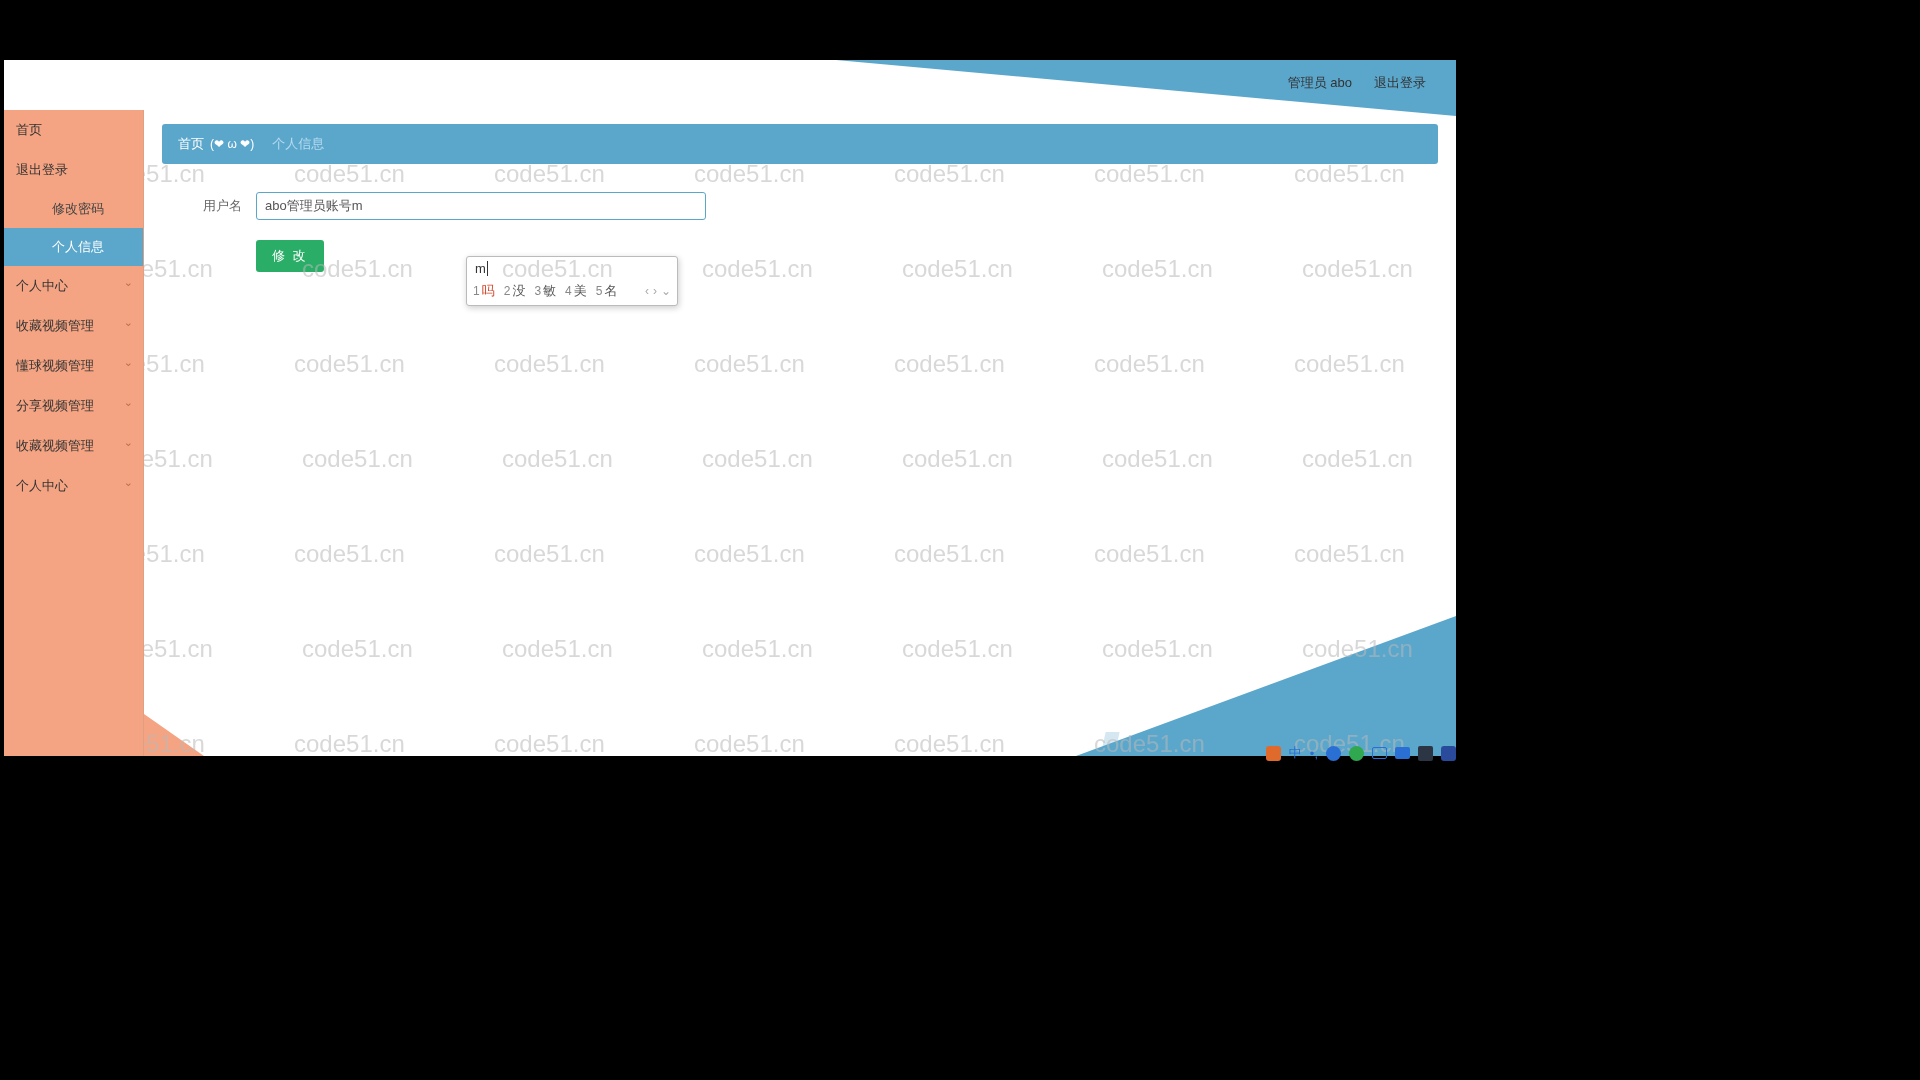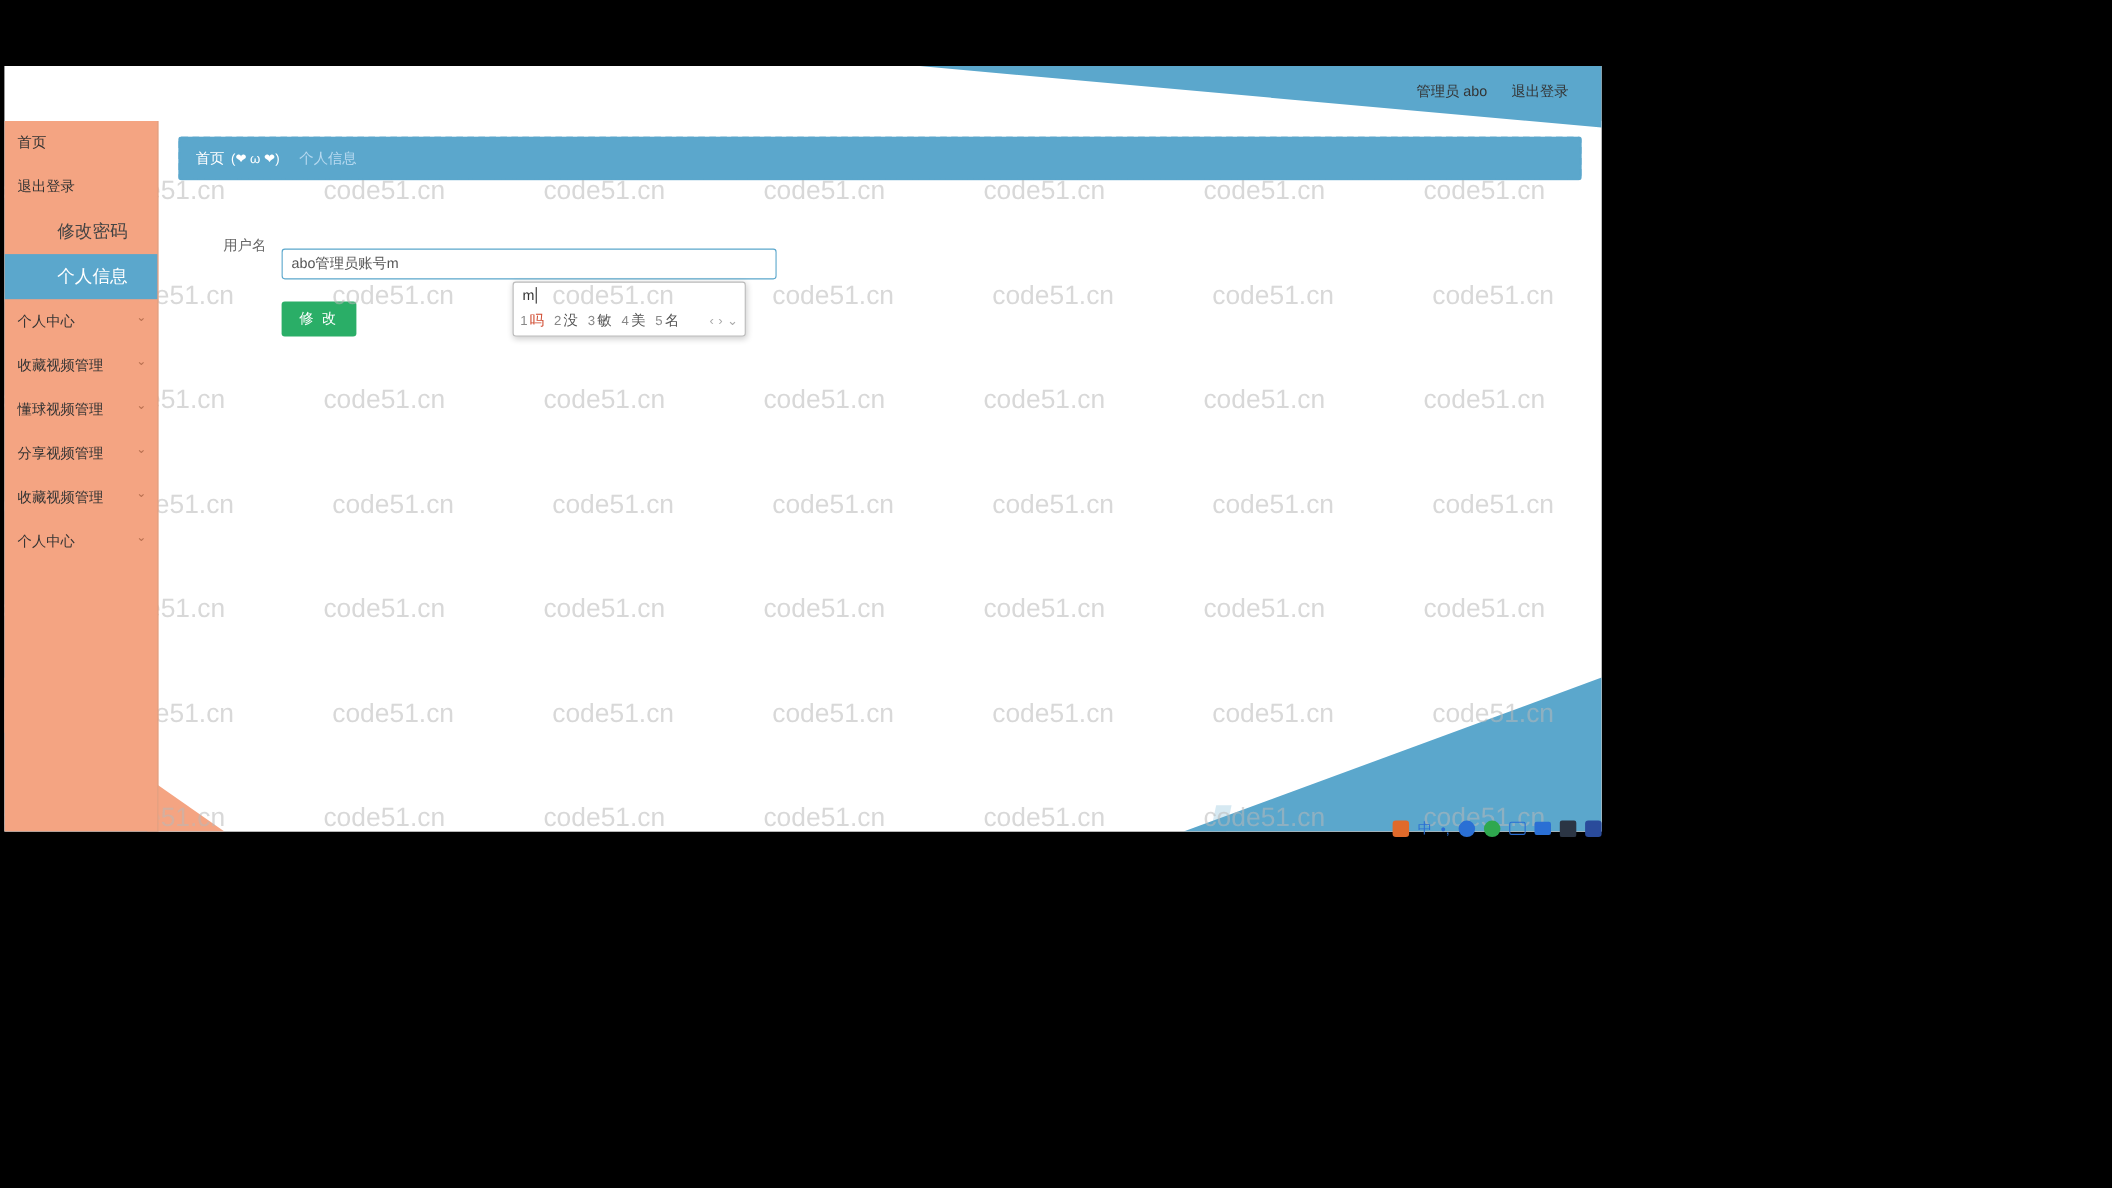--- a/index.html
+++ b/index.html
@@ -17,34 +17,34 @@
 
 .header { position: relative; height: 50px; background: #f4a482; border-bottom: 1px solid #ccc; display: flex; align-items: center; padding: 0 20px; z-index: 4; }
 .header-title { font-size: 17px; font-weight: bold; color: #333; }
 .header-right { position: absolute; right: 30px; top: 14px; font-size: 13px; color: #333; z-index: 5; display: flex; gap: 22px; }
 .header-right span { cursor: pointer; }
 
 
 .sidebar { position: absolute; top: 50px; left: 0; width: 140px; bottom: 0; background: #f4a482; border-right: 1px solid #e0a080; z-index: 5; }
 .menu-item { padding: 11px 12px; font-size: 13px; color: #333; cursor: pointer; position: relative; }
 .menu-item.expandable::after { content: "⌄"; position: absolute; right: 10px; top: 10px; color: #b87050; font-size: 11px; }
-.submenu-item { padding: 10px 20px 10px 48px; font-size: 16px; color: #444; cursor: pointer; }
+.submenu-item { padding: 10px 20px 10px 48px; font-size: 13px; color: #444; cursor: pointer; }
 .submenu-item.active { background: #5ba7cc; color: #fff; }
 
 
 .main { position: absolute; top: 50px; left: 140px; right: 0; bottom: 0; background: #fff; z-index: 0; }
 .breadcrumb { margin: 14px 18px 0 18px; border: 2px dashed #5ba7cc; background: #5ba7cc; color: #fff; padding: 9px 14px; border-radius: 3px; font-size: 13px; display: flex; align-items: center; gap: 6px; }
 .bc-label { color: #fff; }
 .bc-emoji { color: #fff; font-size: 12px; }
 .bc-current { color: #d5eafc; margin-left: 12px; opacity: .75; }
 
 .form-area { padding: 28px 30px; }
 .form-row { display: flex; align-items: center; margin-bottom: 20px; }
 .form-label { width: 68px; text-align: right; font-size: 13px; color: #666; margin-right: 14px; }
-.text-input { width: 450px; height: 28px; border: 1px solid #5ba7cc; border-radius: 3px; padding: 0 8px; font-size: 13px; color: #555; outline: none; margin-top: 34px; }
+.text-input { width: 450px; height: 28px; border: 1px solid #5ba7cc; border-radius: 3px; padding: 0 8px; font-size: 13px; color: #555; outline: none; }
 .btn-submit { margin-left: 82px; background: #2aae67; color: #fff; border: none; padding: 7px 16px; font-size: 13px; border-radius: 3px; cursor: pointer; letter-spacing: 2px; }
 
 
 .ime { position: absolute; top: 146px; left: 322px; width: 212px; background: #fff; border: 1px solid #bbb; border-radius: 3px; box-shadow: 1px 2px 6px rgba(0,0,0,.2); z-index: 20; font-size: 13px; }
 .ime-input { padding: 4px 8px 2px 8px; color: #333; }
 .ime-cursor { border-right: 1px solid #333; padding-right: 1px; }
 .ime-cands { display: flex; align-items: center; padding: 4px 6px 5px 6px; gap: 4px; }
 .ime-cand { display: flex; align-items: baseline; gap: 2px; margin-right: 5px; }
 .ime-num { color: #888; font-size: 12px; }
 .ime-char { color: #555; }

